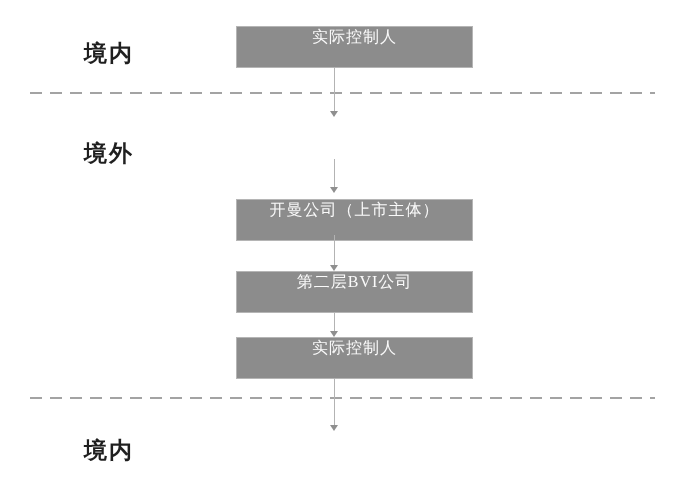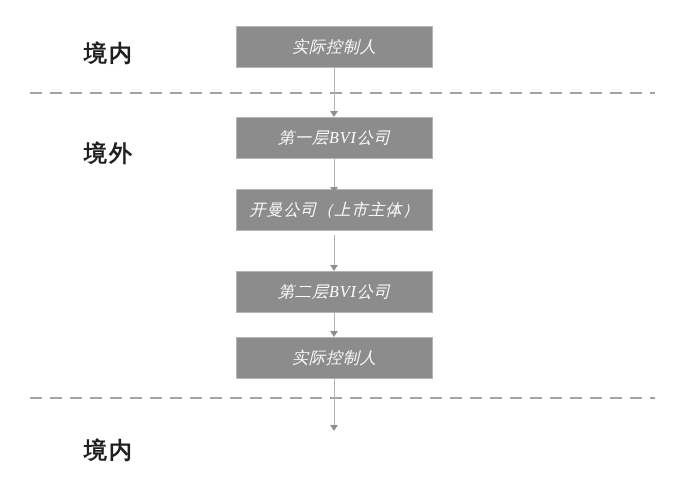--- a/index.html
+++ b/index.html
@@ -21,28 +21,26 @@
     width: 70px;
     font-size: 23px;
     font-weight: bold;
     color: #1f1f1f;
     letter-spacing: 2px;
     white-space: nowrap;
   }
   .node-box {
     position: absolute;
     left: 237px;
-    width: 195px;
+    width: 235px;
     height: 40px;
     background: #8c8c8c;
     box-shadow: 0 0 0 1px #b5b5b5;
     display: flex;
-    align-items: center;
     justify-content: center;
-    font-style: italic;
   }
   .node-label {
     color: #fafafa;
     font-size: 16px;
     letter-spacing: 1px;
     white-space: nowrap;
     text-align: center;
   }
   .divider {
     position: absolute;
@@ -86,25 +84,22 @@
   <div class="region-label" style="top:138px">境外</div>
   <div class="region-label" style="top:435px">境内</div>
 
   <div class="divider" style="top:92px"></div>
   <div class="divider" style="top:397px"></div>
 
   <div class="node-box" style="top:27px">
     <span class="node-label">实际控制人</span>
   </div>
 
-  <div class="node-box" style="top:118px">
-    <span class="node-label">第一层BVI公司</span>
-  </div>
 
-  <div class="node-box" style="top:190px">
+  <div class="node-box" style="top:200px">
     <span class="node-label">开曼公司（上市主体）</span>
   </div>
 
   <div class="node-box" style="top:272px">
     <span class="node-label">第二层BVI公司</span>
   </div>
 
   <div class="node-box" style="top:338px">
     <span class="node-label">实际控制人</span>
   </div>

